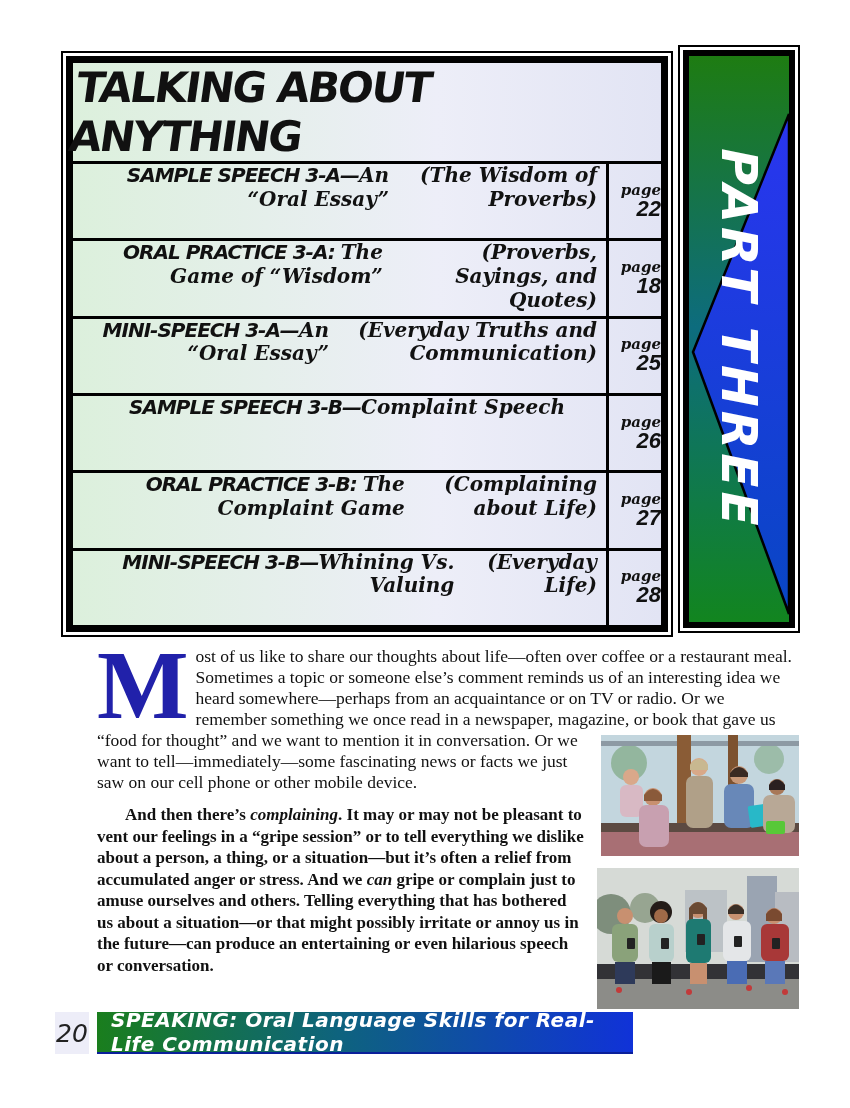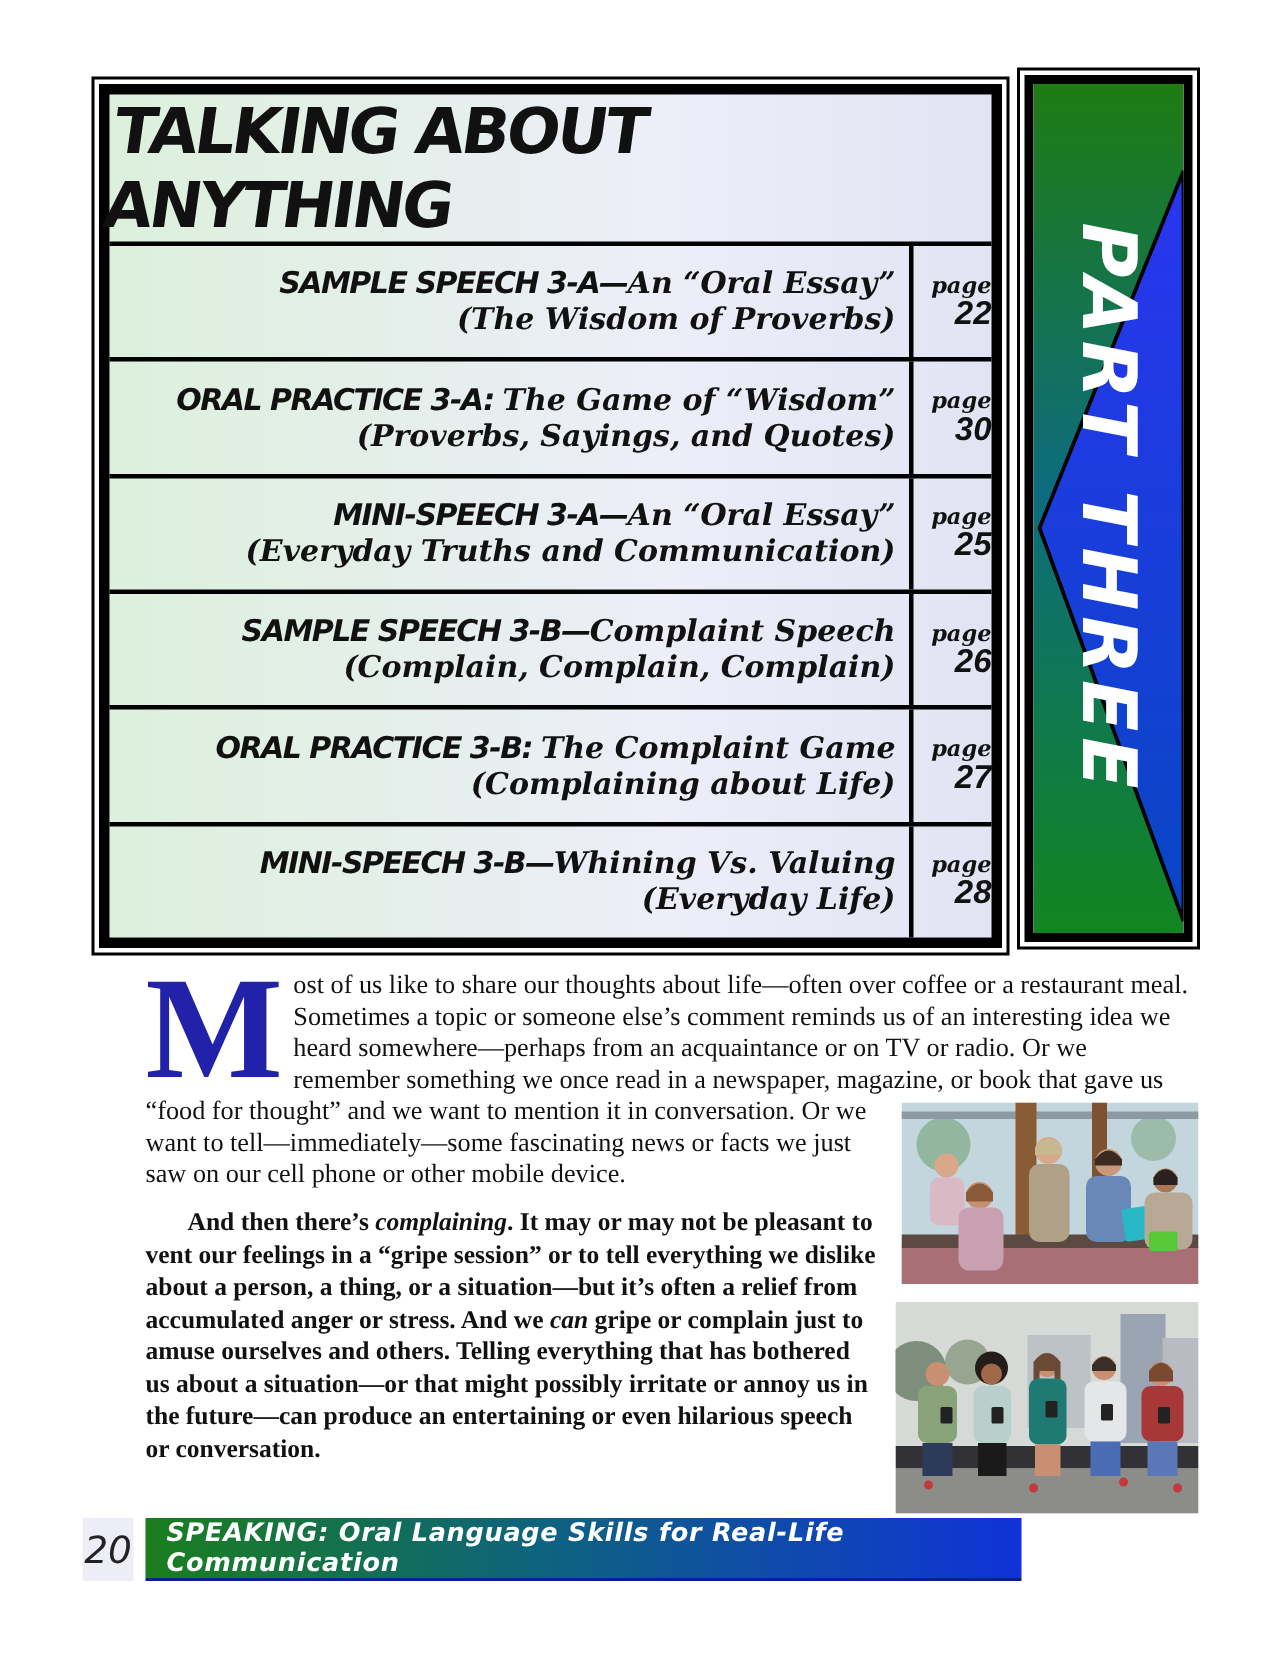--- a/index.html
+++ b/index.html
@@ -10,21 +10,21 @@
   .toc-frame{position:absolute;left:66px;top:56px;width:588px;height:562px;
     border:7px solid #000;outline:2px solid #000;outline-offset:3px;
     background:linear-gradient(90deg,#dcf0dc 0%,#edeef8 62%,#e2e4f4 100%);
     display:flex;flex-direction:column;box-sizing:content-box;}
   .toc-title{flex:0 0 68px;border-bottom:3px solid #000;display:flex;align-items:center;
     justify-content:flex-end;padding-right:6px;}
   .toc-title span{display:inline-block;transform:skewX(-8deg);
     font-family:"DejaVu Sans",sans-serif;font-weight:800;font-size:42px;letter-spacing:-2px;}
   .toc-row{flex:1;border-bottom:3px solid #000;display:flex;min-height:0;}
   .toc-row:last-child{border-bottom:none;}
-  .cell-title{flex:1;border-right:3px solid #000;display:flex;flex-direction:column;
+  .cell-title{flex:1;border-right:3px solid #000;display:flex;flex-direction:row;
     justify-content:center;text-align:right;padding-right:9px;line-height:1.18;padding-left:24px;}
   .caps{font-family:"DejaVu Sans",sans-serif;font-weight:800;font-style:italic;
     font-size:20px;letter-spacing:-1px;}
   .script{font-family:"DejaVu Serif",serif;font-weight:700;font-style:italic;font-size:20px;}
   .sub{font-family:"DejaVu Serif",serif;font-weight:700;font-style:italic;font-size:20px;}
   .cell-page{flex:0 0 52px;display:flex;flex-direction:column;align-items:flex-end;
     justify-content:center;line-height:1;}
   .pg-word{font-family:"DejaVu Serif",serif;font-style:italic;font-weight:700;font-size:15px;}
   .pg-num{font-family:Liberation Sans, sans-serif;font-style:italic;font-weight:800;font-size:22px;}
 
@@ -48,23 +48,23 @@
   .media-float{float:right;width:206px;height:364px;margin-left:8px;
     shape-outside:inset(88px 0 0 0);}
   .photo{display:block;margin-left:auto;}
   .photo1{margin-top:89px;width:198px;height:121px;}
   .photo2{margin-top:12px;width:202px;height:141px;}
 
   
   .footer{position:absolute;left:55px;top:1012px;height:42px;display:flex;gap:8px;}
   .page-num{width:34px;background:#ededf8;display:flex;align-items:center;justify-content:center;
     font-family:"DejaVu Sans",sans-serif;font-style:italic;font-size:25px;color:#222;}
-  .footer-bar{width:584px;background:linear-gradient(90deg,#1a7e1d 0%,#0e637e 45%,#1032d8 100%);
+  .footer-bar{width:536px;background:linear-gradient(90deg,#1a7e1d 0%,#0e637e 45%,#1032d8 100%);
     color:#fff;display:flex;align-items:center;padding-left:14px;box-sizing:border-box;
-    font-family:"DejaVu Sans",sans-serif;font-weight:800;font-style:italic;font-size:17px;
+    font-family:"DejaVu Sans",sans-serif;font-weight:800;font-style:italic;font-size:20px;
     letter-spacing:0.5px;border-bottom:2px solid #0a1f9a;}
 </style>
 </head>
 <body>
 
 <div class="page">
 
   <div class="toc-frame">
     <div class="toc-title">
       <span>TALKING ABOUT ANYTHING</span>
@@ -81,39 +81,38 @@
       </div>
     </div>
 
     <div class="toc-row">
       <div class="cell-title">
         <div><span class="caps">ORAL PRACTICE 3-A: </span><span class="script">The Game of “Wisdom”</span></div>
         <div class="sub">(Proverbs, Sayings, and Quotes)</div>
       </div>
       <div class="cell-page">
         <span class="pg-word">page</span>
-        <span class="pg-num">30</span>
+        <span class="pg-num">18</span>
       </div>
     </div>
 
     <div class="toc-row">
       <div class="cell-title">
         <div><span class="caps">MINI-SPEECH 3-A—</span><span class="script">An “Oral Essay”</span></div>
         <div class="sub">(Everyday Truths and Communication)</div>
       </div>
       <div class="cell-page">
         <span class="pg-word">page</span>
         <span class="pg-num">25</span>
       </div>
     </div>
 
     <div class="toc-row">
       <div class="cell-title">
         <div><span class="caps">SAMPLE SPEECH 3-B—</span><span class="script">Complaint Speech</span></div>
-        <div class="sub">(Complain, Complain, Complain)</div>
       </div>
       <div class="cell-page">
         <span class="pg-word">page</span>
         <span class="pg-num">26</span>
       </div>
     </div>
 
     <div class="toc-row">
       <div class="cell-title">
         <div><span class="caps">ORAL PRACTICE 3-B: </span><span class="script">The Complaint Game</span></div>

